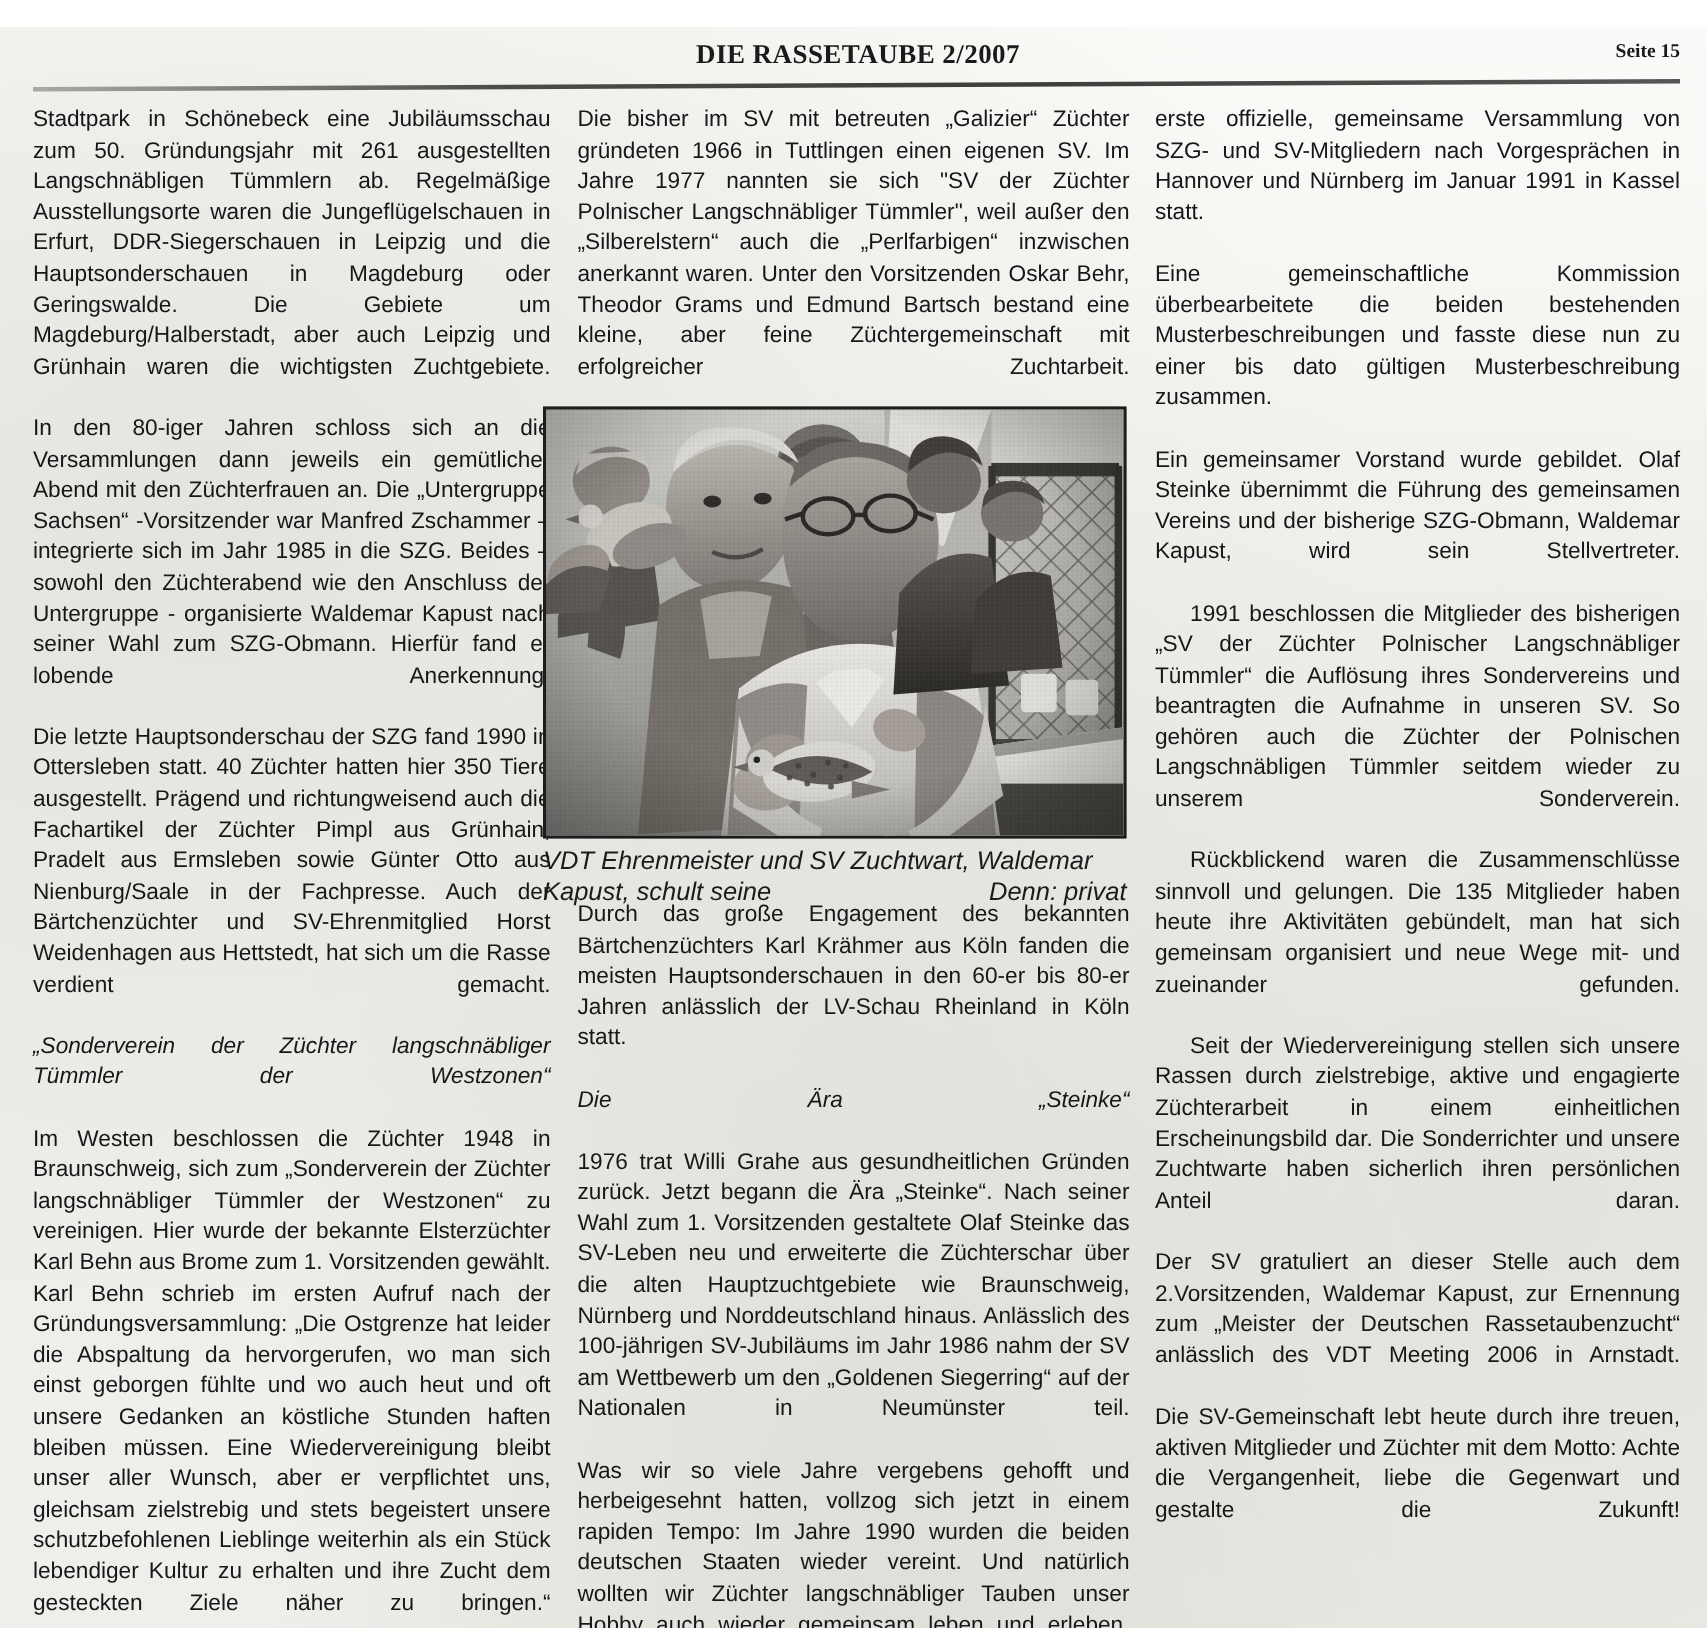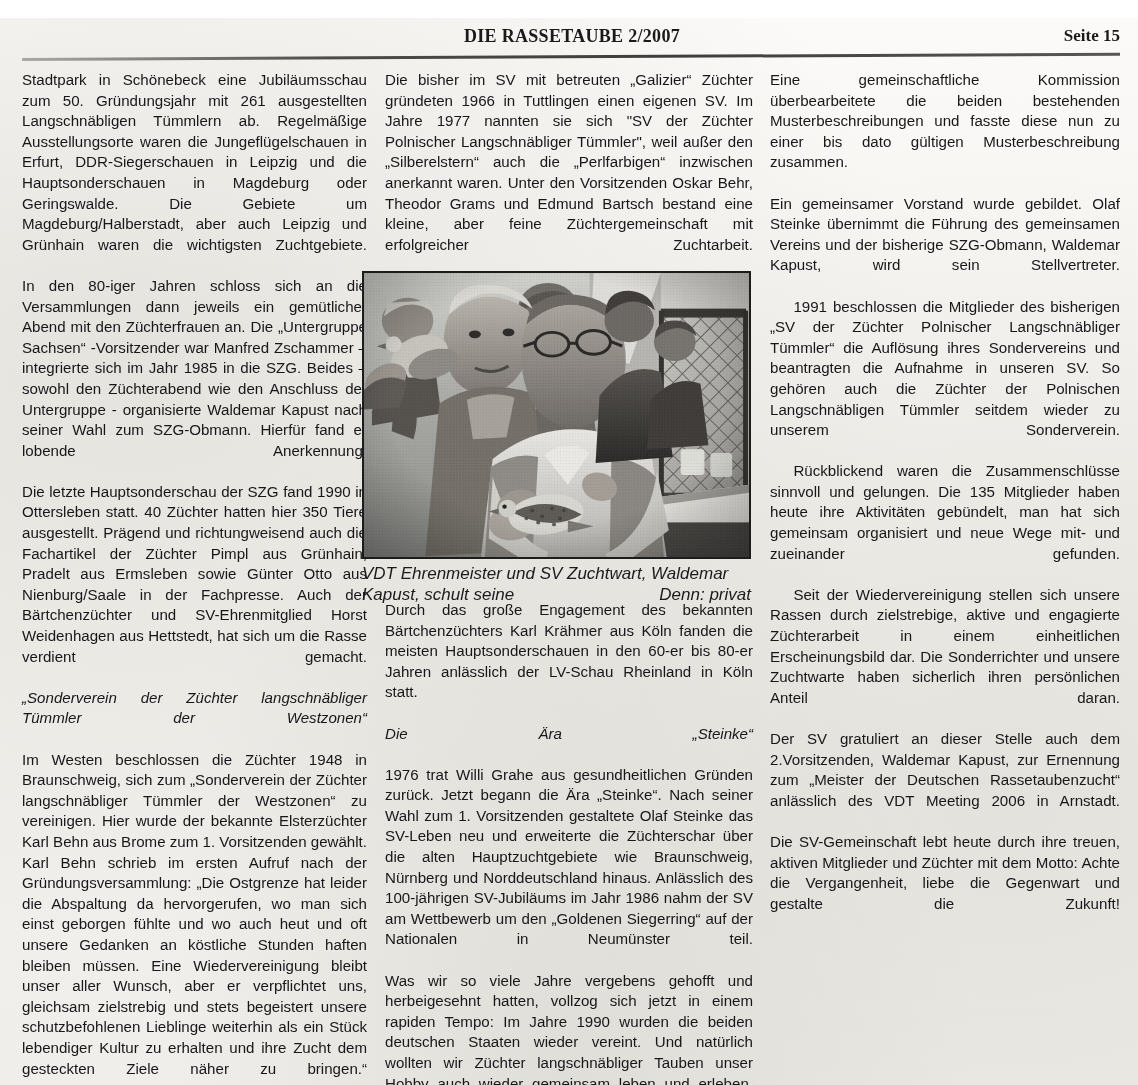--- a/index.html
+++ b/index.html
@@ -56,21 +56,21 @@
     letter-spacing: .3px;
     color: #1a1a1a;
     white-space: nowrap;
   }
   .page-number {
     position: absolute;
     right: 0;
     top: 0;
     font-family: "Liberation Serif", serif;
     font-weight: bold;
-    font-size: 17px;
+    font-size: 13px;
     color: #1a1a1a;
   }
   .head-rule {
     position: absolute;
     left: 22px;
     right: 18px;
     top: 40px;
     height: 3px;
     background: linear-gradient(90deg,#9d9d99 0%,#2e2e2c 28%,#1d1d1b 60%,#3a3a38 100%);
     transform: rotate(-0.28deg);
@@ -184,20 +184,21 @@
 
       <div style="height:324px"></div>
 
       <p>Durch das große Engagement des bekannten Bärtchenzüchters Karl Krähmer aus Köln fanden die meisten Hauptsonderschauen in den 60-er bis 80-er Jahren anlässlich der LV-Schau Rheinland in Köln statt.</p>
       <p class="subhead">Die Ära „Steinke“</p>
       <p>1976 trat Willi Grahe aus gesundheitlichen Gründen zurück. Jetzt begann die Ära „Steinke“. Nach seiner Wahl zum 1. Vorsitzenden gestaltete Olaf Steinke das SV-Leben neu und erweiterte die Züchterschar über die alten Hauptzuchtgebiete wie Braunschweig, Nürnberg und Norddeutschland hinaus. Anlässlich des 100-jährigen SV-Jubiläums im Jahr 1986 nahm der SV am Wettbewerb um den „Goldenen Siegerring“ auf der Nationalen in Neumünster teil.</p>
       <p>Was wir so viele Jahre vergebens gehofft und herbeigesehnt hatten, vollzog sich jetzt in einem rapiden Tempo: Im Jahre 1990 wurden die beiden deutschen Staaten wieder vereint. Und natürlich wollten wir Züchter langschnäbliger Tauben unser Hobby auch wieder gemeinsam leben und erleben. Denn die Taubenzucht wird erst in einer großen Züchtergemeinschaft interessant, schön und erlebnisreich. So fand die</p>
     </div>
 
     <div class="col col-3">
+      <p>erste offizielle, gemeinsame Versammlung von SZG- und SV-Mitgliedern nach Vorgesprächen in Hannover und Nürnberg im Januar 1991 in Kassel statt.</p>
       <p>Eine gemeinschaftliche Kommission überbearbeitete die beiden bestehenden Musterbeschreibungen und fasste diese nun zu einer bis dato gültigen Musterbeschreibung zusammen.</p>
       <p>Ein gemeinsamer Vorstand wurde gebildet. Olaf Steinke übernimmt die Führung des gemeinsamen Vereins und der bisherige SZG-Obmann, Waldemar Kapust, wird sein Stellvertreter.</p>
       <p class="indent-1">1991 beschlossen die Mitglieder des bisherigen „SV der Züchter Polnischer Langschnäbliger Tümmler“ die Auflösung ihres Sondervereins und beantragten die Aufnahme in unseren SV. So gehören auch die Züchter der Polnischen Langschnäbligen Tümmler seitdem wieder zu unserem Sonderverein.</p>
       <p class="indent-1">Rückblickend waren die Zusammenschlüsse sinnvoll und gelungen. Die 135 Mitglieder haben heute ihre Aktivitäten gebündelt, man hat sich gemeinsam organisiert und neue Wege mit- und zueinander gefunden.</p>
       <p class="indent-1">Seit der Wiedervereinigung stellen sich unsere Rassen durch zielstrebige, aktive und engagierte Züchterarbeit in einem einheitlichen Erscheinungsbild dar. Die Sonderrichter und unsere Zuchtwarte haben sicherlich ihren persönlichen Anteil daran.</p>
       <p>Der SV gratuliert an dieser Stelle auch dem 2.Vorsitzenden, Waldemar Kapust, zur Ernennung zum „Meister der Deutschen Rassetaubenzucht“ anlässlich des VDT Meeting 2006 in Arnstadt.</p>
       <p>Die SV-Gemeinschaft lebt heute durch ihre treuen, aktiven Mitglieder und Züchter mit dem Motto: Achte die Vergangenheit, liebe die Gegenwart und gestalte die Zukunft!</p>
 
     </div>
   </div>

